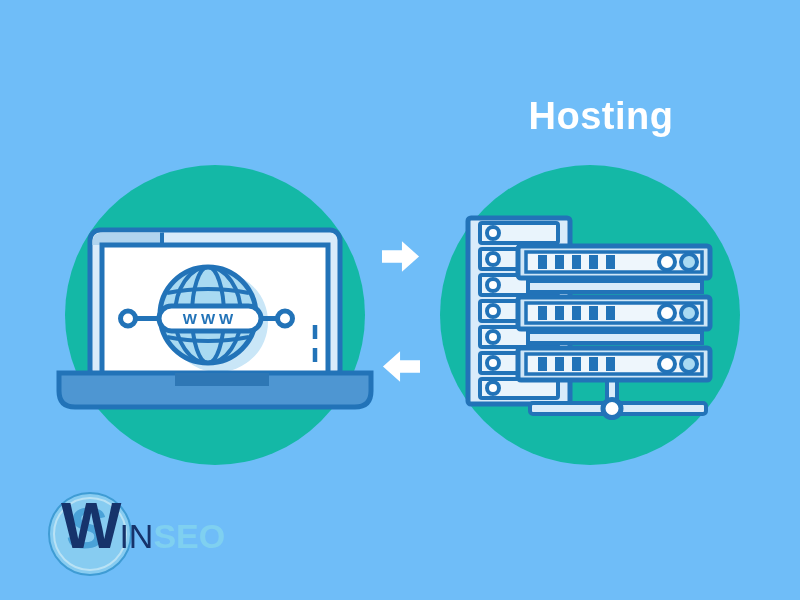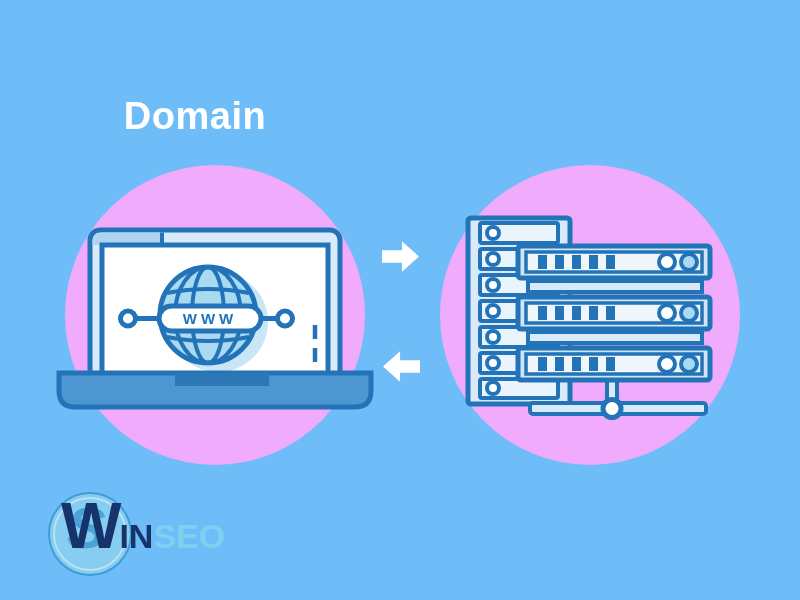--- a/index.html
+++ b/index.html
@@ -16,21 +16,21 @@
     position:absolute;top:95px;width:300px;
     text-align:center;color:#ffffff;
     font-size:38px;font-weight:700;letter-spacing:.5px;
   }
   .headline.domain{left:45px;}
   .headline.hosting{left:451px;}
 
   
   .disc{
     position:absolute;width:300px;height:300px;border-radius:50%;
-    background:#f0abfc;top:165px;
+    background:#14b8a6;top:165px;
   }
   .disc.left{left:65px;}
   .disc.right{left:440px;}
   .disc svg{position:absolute;inset:0;overflow:visible;}
 
   
   .arrow{position:absolute;width:38px;height:33px;}
   .arrow.to-right{left:382px;top:240px;}
   .arrow.to-left{left:382px;top:350px;}
 
@@ -47,30 +47,30 @@
   .logo-s{
     position:absolute;left:17px;top:5px;
     font-size:58px;font-weight:700;font-style:italic;
     color:#4aa2d8;line-height:1;
   }
   .logo-wordmark{
     position:absolute;left:13px;top:2px;
     display:flex;align-items:baseline;white-space:nowrap;
   }
   .lw-w{font-size:64px;font-weight:800;line-height:1;color:#16336b;letter-spacing:-2px;}
-  .lw-in{font-size:34px;font-weight:700;line-height:1;color:#16336b;}
+  .lw-in{font-size:34px;font-weight:400;line-height:1;color:#16336b;}
   .lw-seo{font-size:34px;font-weight:800;line-height:1;color:#7fd0f0;}
   .lw-vn{font-size:34px;font-weight:800;line-height:1;color:#f0562a;}
 </style>
 </head>
 <body>
 
 <div class="stage">
 
-  <div class="headline domain">Domain</div>
+  <div class="headline hosting">Hosting</div>
 
   <div class="disc left">
     <svg viewBox="0 0 300 300">
 
       <g>
         <rect x="25" y="65" width="250" height="150" rx="10" fill="#d9ebfa" stroke="#2273b8" stroke-width="5"></rect>
         <path d="M27.5 78 Q27.5 67.5 38 67.5 L97 67.5 L97 80 L27.5 80 Z" fill="#b0d4ef" stroke="none"></path>
         <line x1="97" y1="67.5" x2="97" y2="80" stroke="#2273b8" stroke-width="4"></line>
 
         <rect x="37" y="80" width="226" height="133" fill="#ffffff" stroke="#2273b8" stroke-width="5"></rect>

